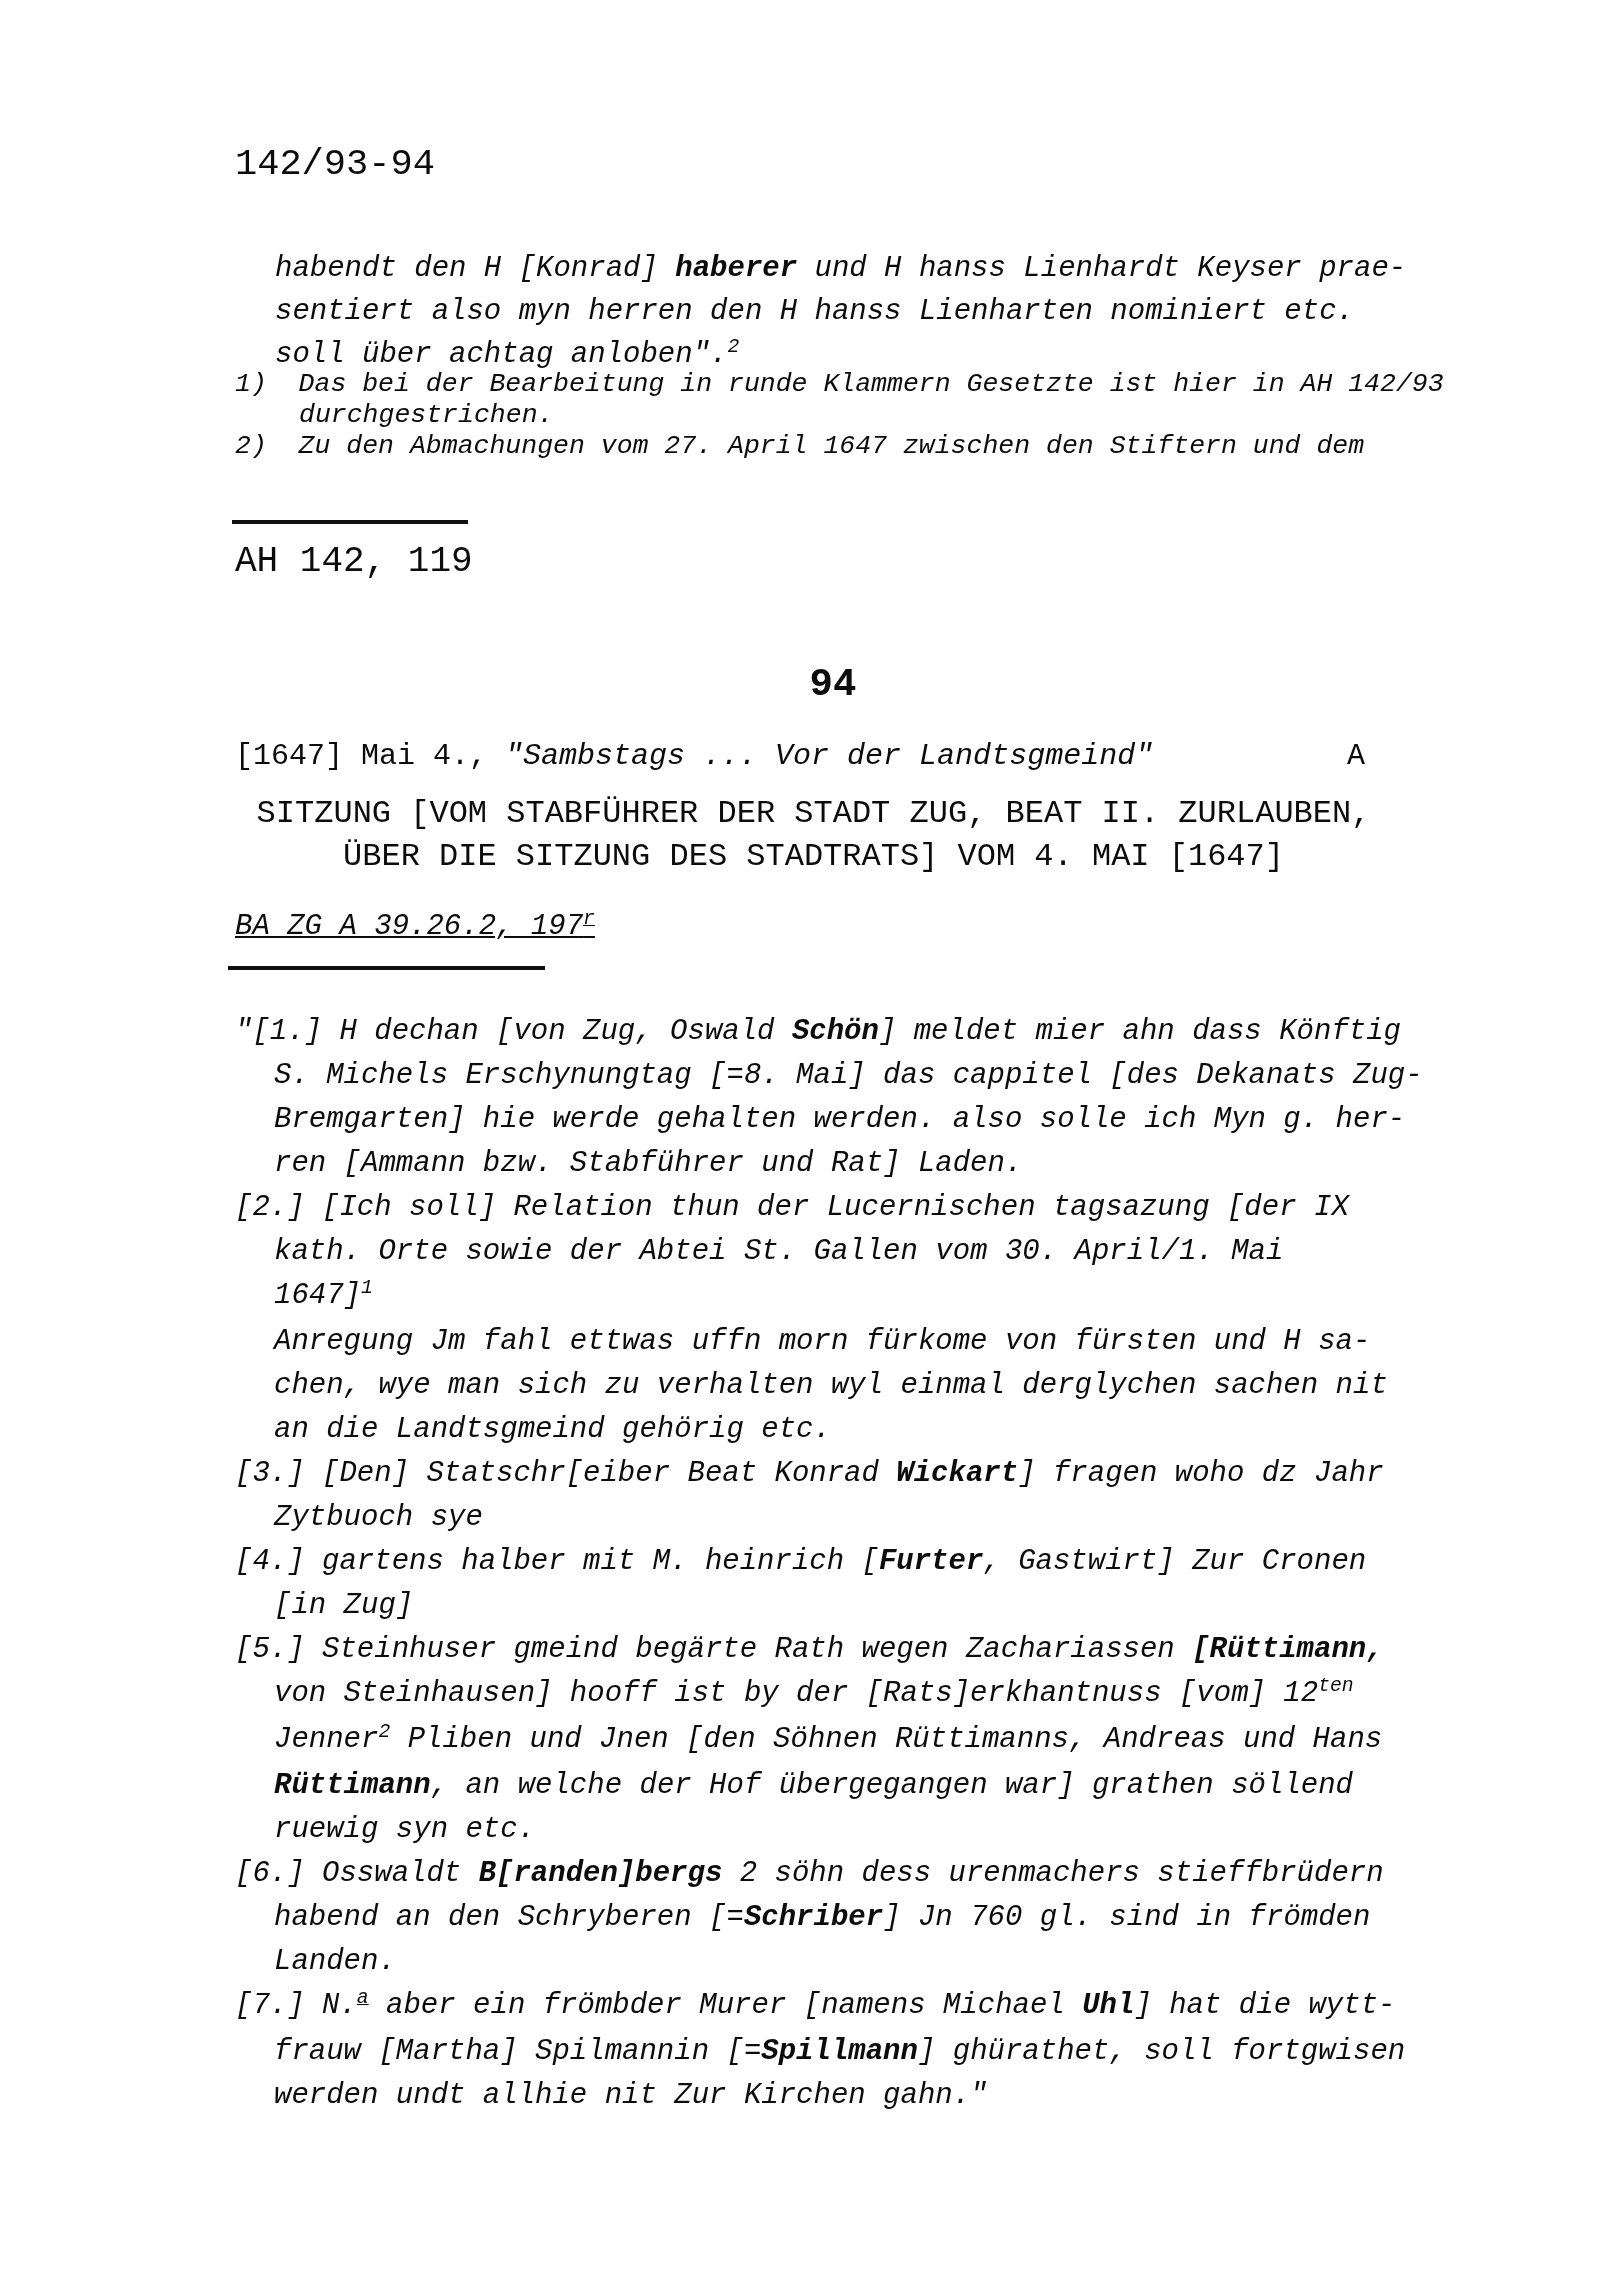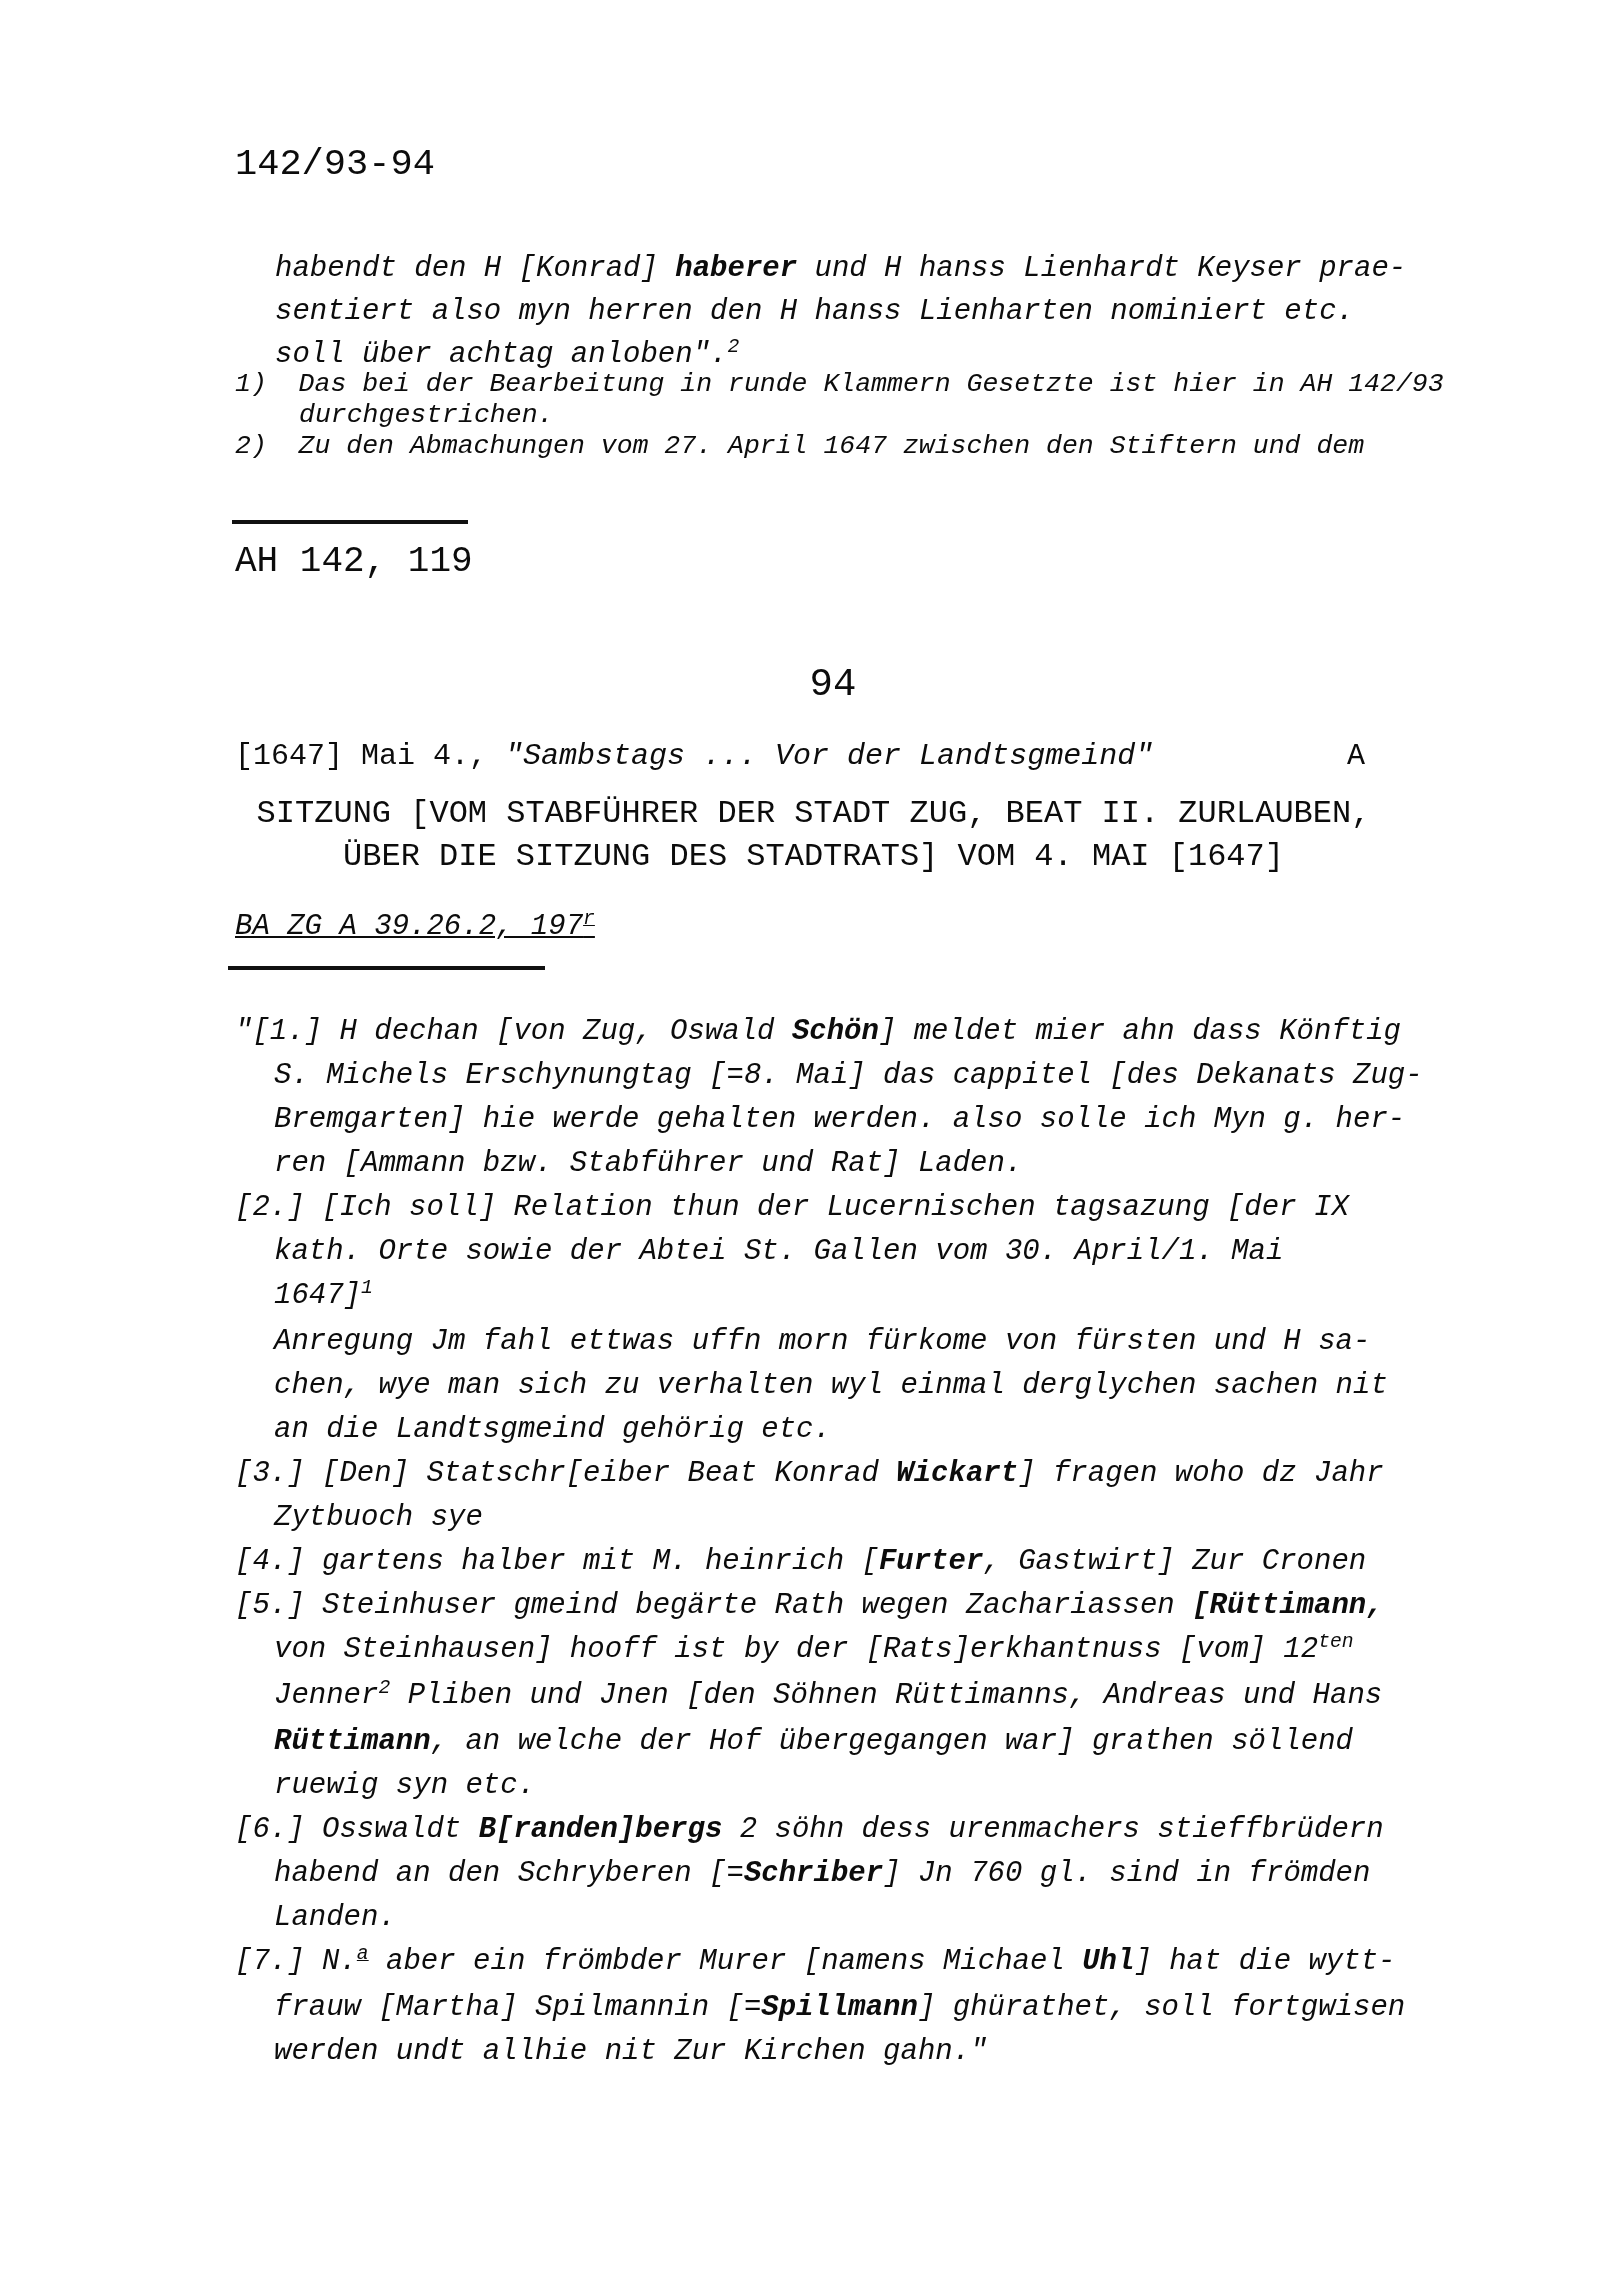--- a/index.html
+++ b/index.html
@@ -25,21 +25,21 @@
 
   .footnotes { left: 235px; top: 369px; font-size: 26.5px; line-height: 31px; }
   .footnotes .ind1 { padding-left: 64px; }
 
   .rule { background: #111; height: 3.9px; }
   .rule1 { left: 232px; top: 520px; width: 236px; }
   .rule2 { left: 228px; top: 966px; width: 317px; }
 
   .ahref { left: 235px; top: 541px; font-size: 36px; }
 
-  .docnum { left: 235px; top: 663px; width: 1196px; text-align: center; font-size: 39px; }
+  .docnum { left: 235px; top: 663px; width: 1196px; text-align: center; font-size: 39px; font-weight: bold; }
 
   .dateline { left: 235px; top: 739px; width: 1215px; font-size: 30px; }
   .witness { position: absolute; left: 1112px; top: 0; }
 
   .title { left: 235px; top: 792px; width: 1157px; text-align: center; font-size: 32px; line-height: 43px; }
 
   .source { left: 235px; top: 910px; font-size: 29px; text-decoration: underline; }
 
   .docbody { left: 235px; top: 1010px; font-size: 29px; line-height: 44px; }
   .docbody .ind1 { padding-left: 39px; }
@@ -88,20 +88,21 @@
     <div class="line ind1"><span>ren [Ammann bzw. Stabführer und Rat] Laden.</span></div>
     <div class="line ind0"><span>[2.] [Ich soll] Relation thun der Lucernischen tagsazung [der IX</span></div>
     <div class="line ind1"><span>kath. Orte sowie der Abtei St. Gallen vom 30. April/1. Mai</span></div>
     <div class="line ind1"><span>1647]</span><span class="sup">1</span></div>
     <div class="line ind1"><span>Anregung Jm fahl ettwas uffn morn fürkome von fürsten und H sa-</span></div>
     <div class="line ind1"><span>chen, wye man sich zu verhalten wyl einmal derglychen sachen nit</span></div>
     <div class="line ind1"><span>an die Landtsgmeind gehörig etc.</span></div>
     <div class="line ind0"><span>[3.] [Den] Statschr[eiber Beat Konrad </span><span class="b">Wickart</span><span>] fragen woho dz Jahr</span></div>
     <div class="line ind1"><span>Zytbuoch sye</span></div>
     <div class="line ind0"><span>[4.] gartens halber mit M. heinrich [</span><span class="b">Furter</span><span>, Gastwirt] Zur Cronen</span></div>
+    <div class="line ind1"><span>[in Zug]</span></div>
     <div class="line ind0"><span>[5.] Steinhuser gmeind begärte Rath wegen Zachariassen </span><span class="b">[Rüttimann,</span></div>
     <div class="line ind1"><span>von Steinhausen] hooff ist by der [Rats]erkhantnuss [vom] 12</span><span class="sup">ten</span></div>
     <div class="line ind1"><span>Jenner</span><span class="sup">2</span><span> Pliben und Jnen [den Söhnen Rüttimanns, Andreas und Hans</span></div>
     <div class="line ind1"><span class="b">Rüttimann</span><span>, an welche der Hof übergegangen war] grathen söllend</span></div>
     <div class="line ind1"><span>ruewig syn etc.</span></div>
     <div class="line ind0"><span>[6.] Osswaldt </span><span class="b">B[randen]bergs</span><span> 2 söhn dess urenmachers stieffbrüdern</span></div>
     <div class="line ind1"><span>habend an den Schryberen [=</span><span class="b">Schriber</span><span>] Jn 760 gl. sind in frömden</span></div>
     <div class="line ind1"><span>Landen.</span></div>
     <div class="line ind0"><span>[7.] N.</span><span class="sup u">a</span><span> aber ein frömbder Murer [namens Michael </span><span class="b">Uhl</span><span>] hat die wytt-</span></div>
     <div class="line ind1"><span>frauw [Martha] Spilmannin [=</span><span class="b">Spillmann</span><span>] ghürathet, soll fortgwisen</span></div>

